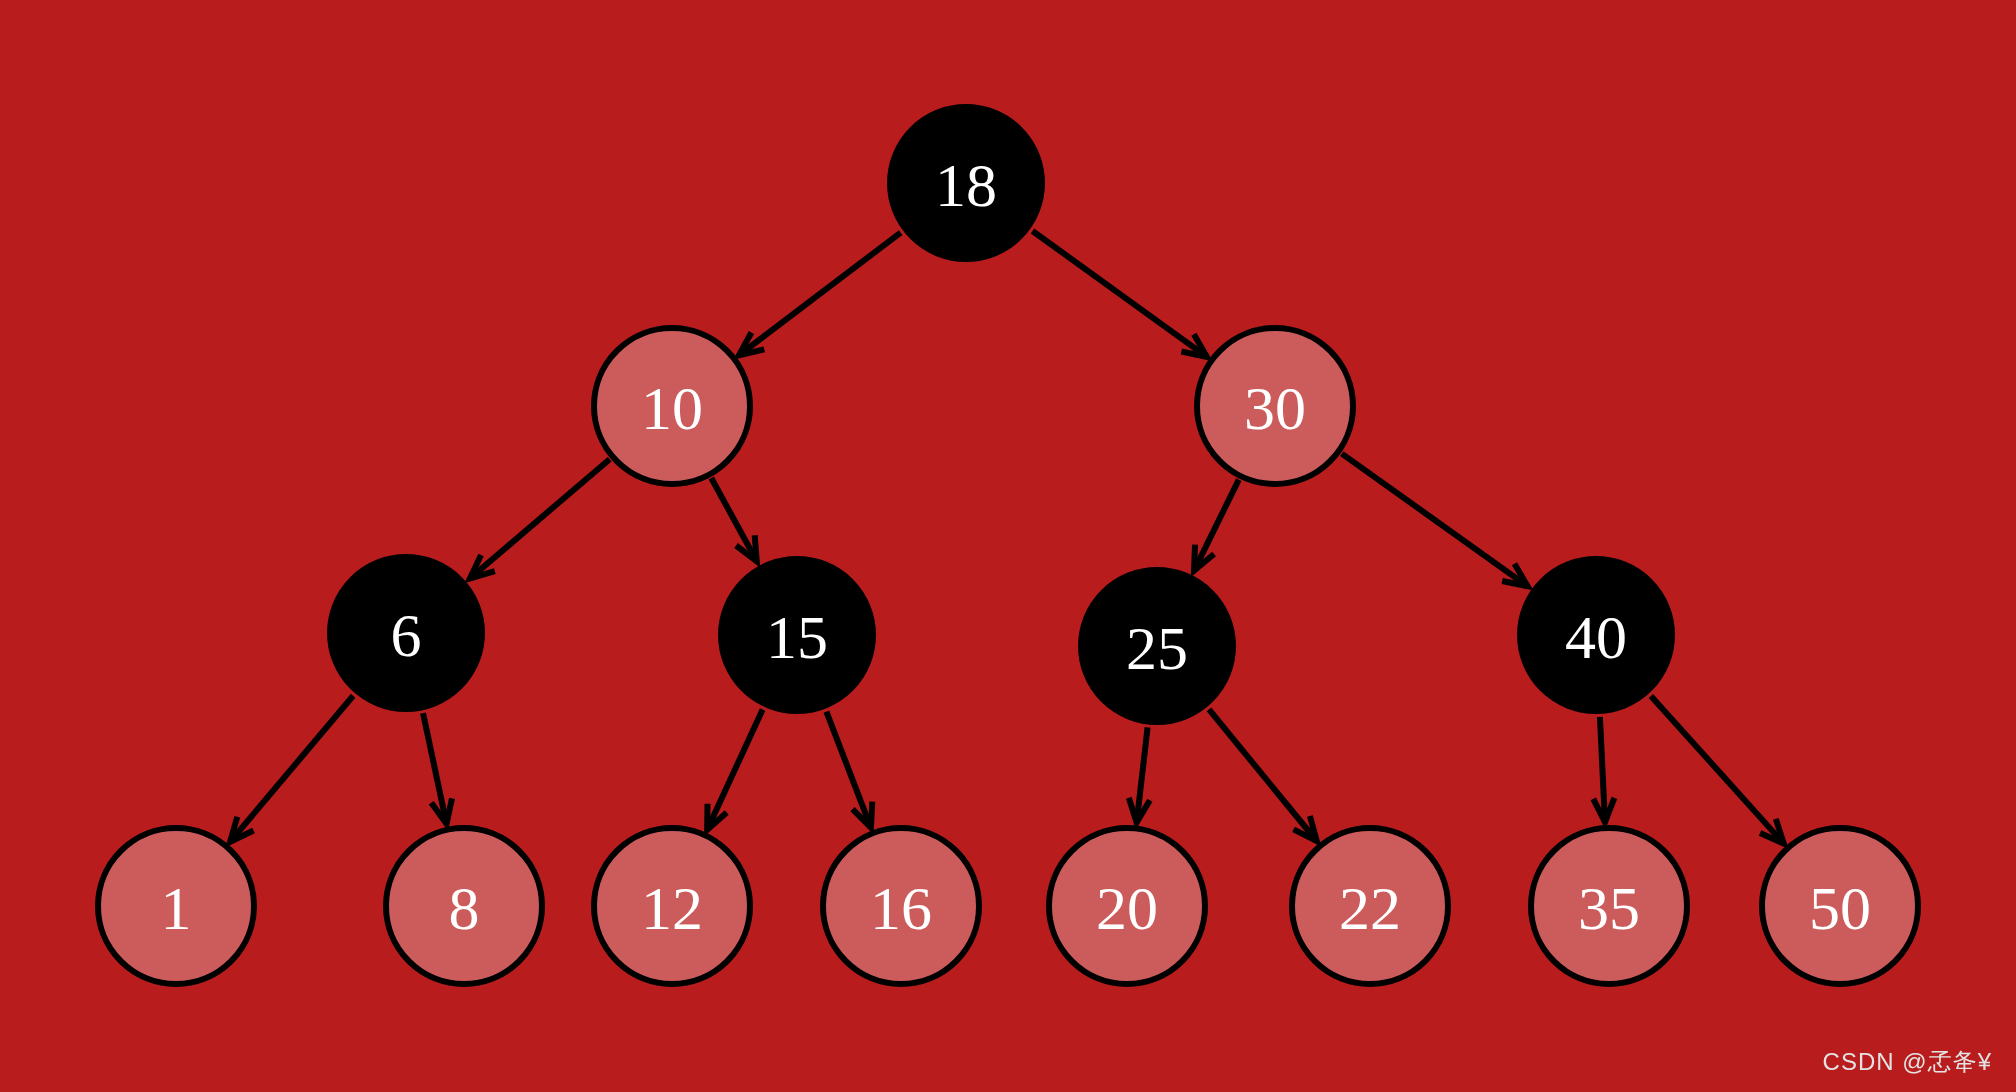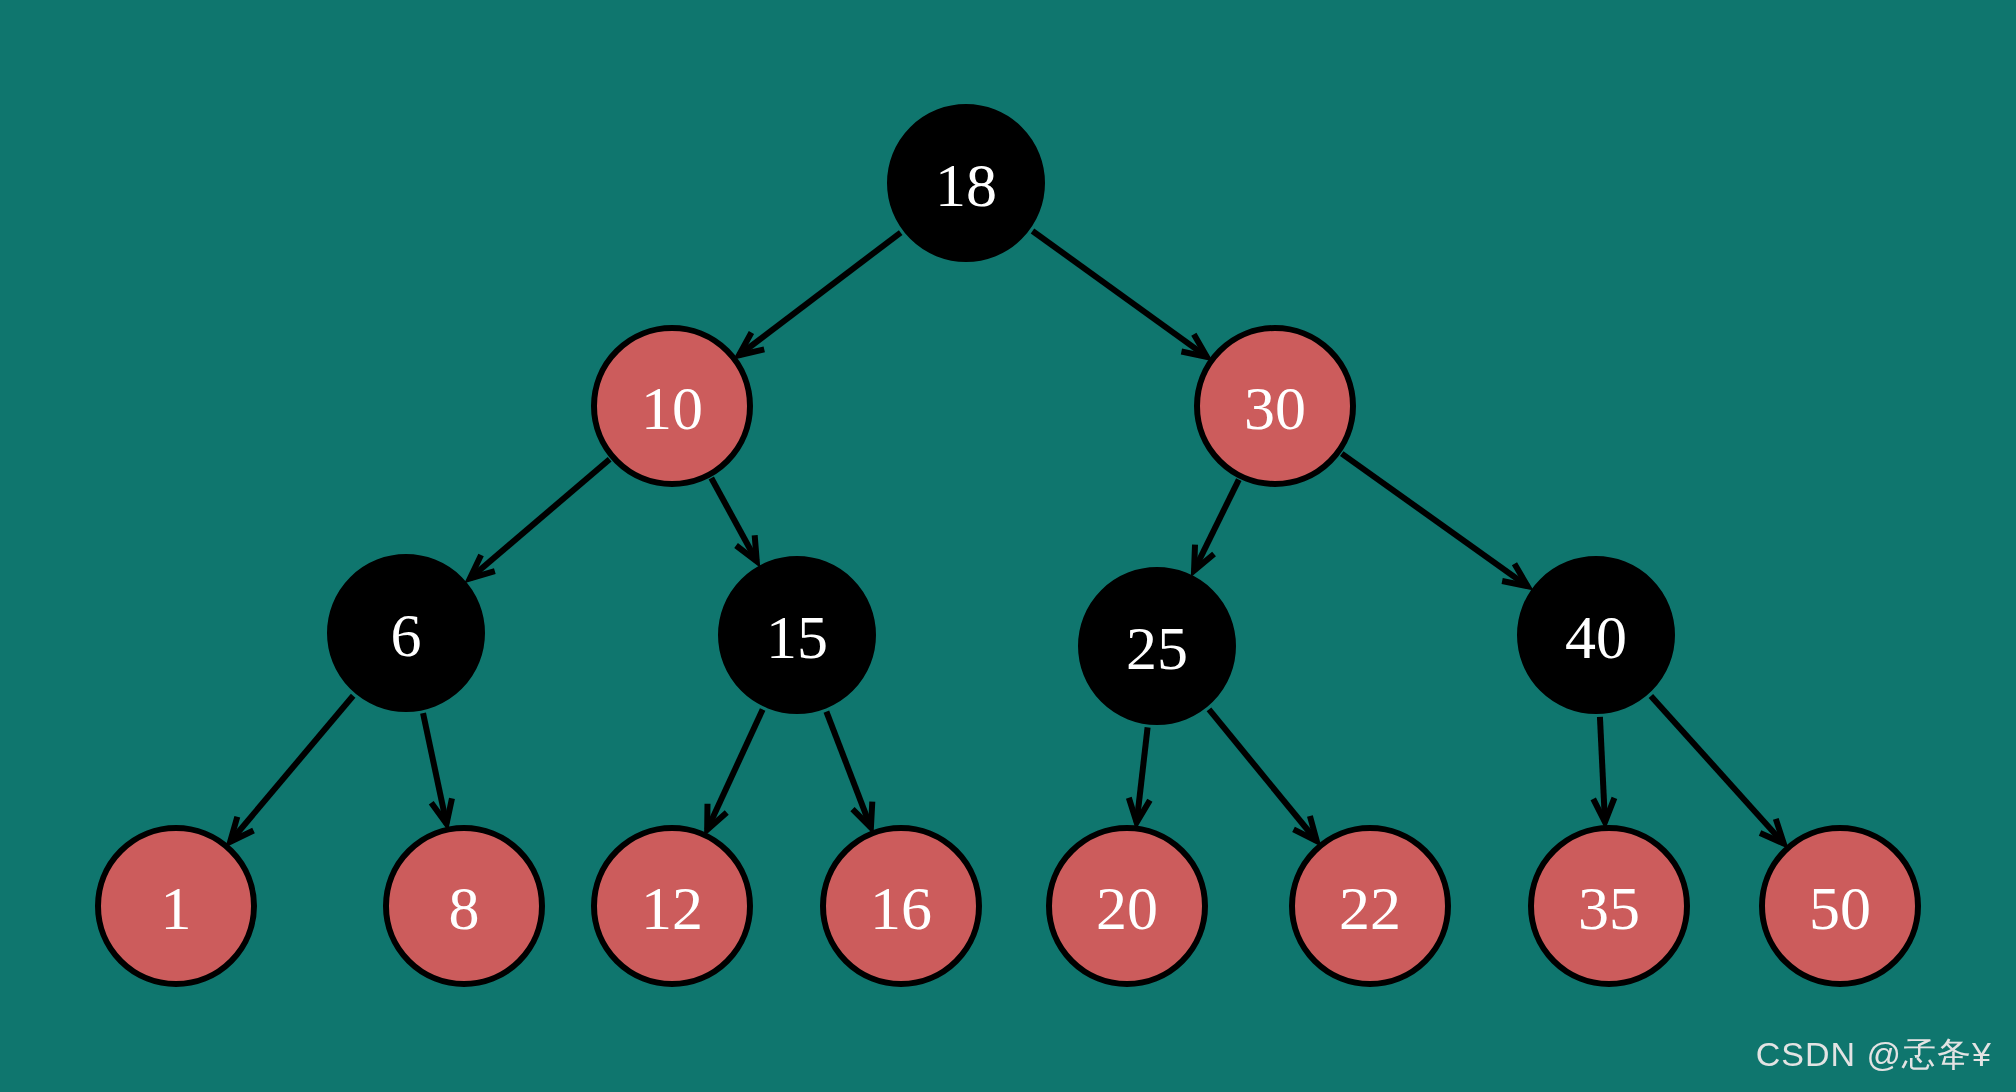--- a/index.html
+++ b/index.html
@@ -10,41 +10,41 @@
   body {
     width: 2016px;
     height: 1092px;
     overflow: hidden;
     font-family: "Liberation Serif", "DejaVu Serif", serif;
   }
   #stage {
     position: relative;
     width: 2016px;
     height: 1092px;
-    background: #0f766e;
+    background: #b91c1c;
   }
   #tree-svg {
     position: absolute;
     left: 0;
     top: 0;
     width: 2016px;
     height: 1092px;
   }
   .node-label {
     font-family: "Liberation Serif", "DejaVu Serif", serif;
     fill: #ffffff;
     text-anchor: middle;
     dominant-baseline: central;
   }
   .watermark {
     position: absolute;
     right: 24px;
     bottom: 14px;
     font-family: "Liberation Sans", "DejaVu Sans", sans-serif;
-    font-size: 34px;
+    font-size: 24px;
     letter-spacing: 1px;
     color: #e3e3e3;
     white-space: nowrap;
     user-select: none;
   }
 </style>
 </head>
 <body>
 
 <div id="stage">

